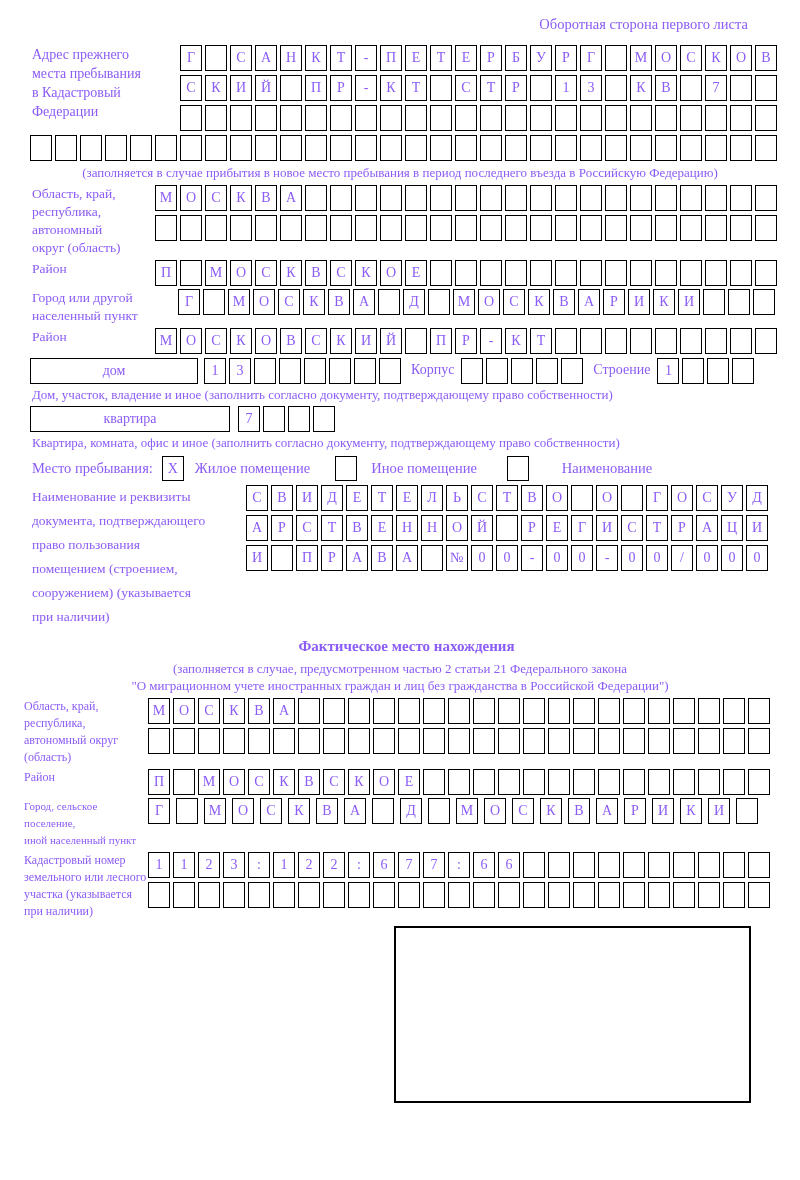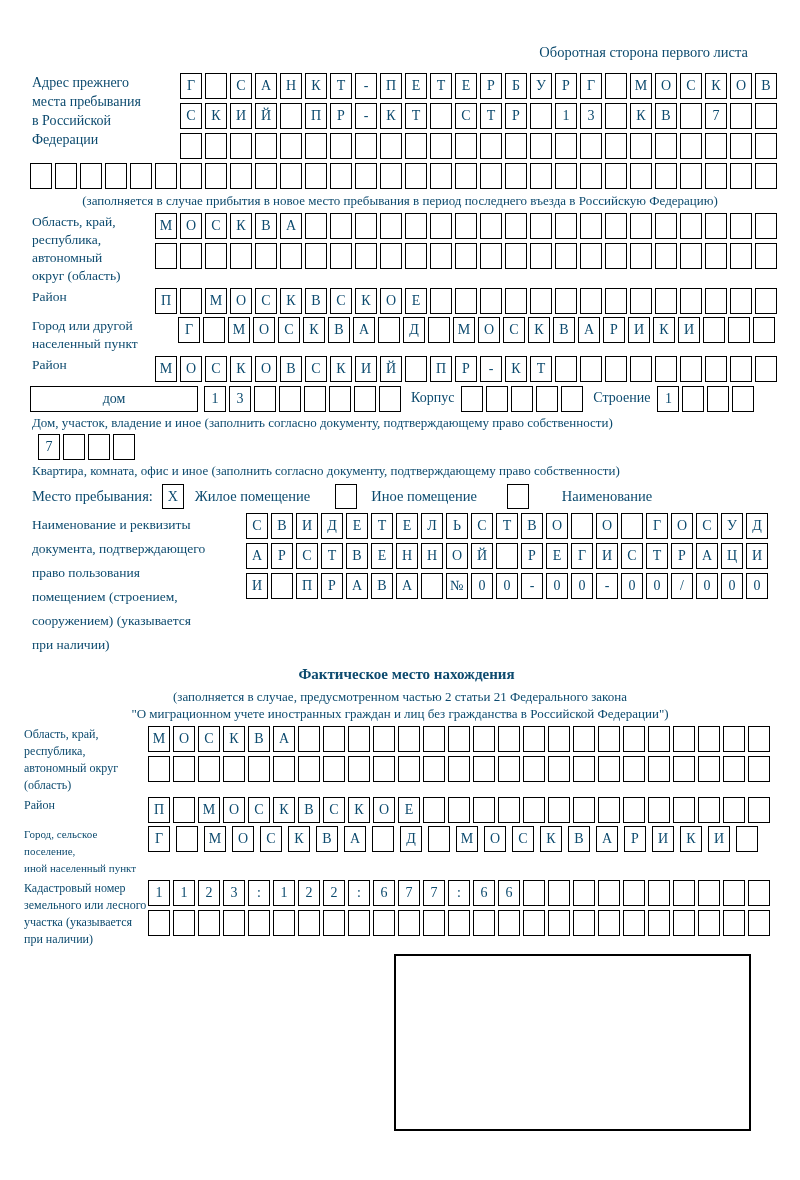--- a/index.html
+++ b/index.html
@@ -1,19 +1,19 @@
 <!DOCTYPE html>
 <html><head>
 <meta charset="utf-8">
 <style>
   * { margin:0; padding:0; box-sizing:border-box; }
   html,body { background:#fff; }
   .page {
-    width:800px; height:1104px; position:relative; background:#fff; color:#0c4a6e;
-    font-family:"Liberation Serif","DejaVu Serif",serif; overflow:hidden;margin-top:28px;
+    width:800px; height:1104px; position:relative; background:#fff; color:#8b5cf6;
+    font-family:"Liberation Serif","DejaVu Serif",serif; overflow:hidden;
   }
   .header-note { text-align:right; padding:16px 52px 0 0; font-size:14.5px; }
 
   .block { display:flex; align-items:flex-start; }
   .lbl { font-size:13.5px; line-height:18px; white-space:pre-line; }
   .lbl-sm { font-size:12px; line-height:17px; white-space:pre-line; }
 
   .cellrow { display:flex; }
   .cellrow + .cellrow { margin-top:4px; }
   .cell {
@@ -50,21 +50,21 @@
 </head>
 <body>
 
 <div class="page">
 
   <div class="header-note">Оборотная сторона первого листа</div>
 
   <div class="block" style="margin:12px 0 0 32px;">
     <div class="lbl" style="width:148px; font-size:14px; line-height:19px;">Адрес прежнего
 места пребывания
-в Российской
+в Кадастровый
 Федерации</div>
     <div>
       <div class="cellrow">
           <div class="cell">Г</div>
           <div class="cell"></div>
           <div class="cell">С</div>
           <div class="cell">А</div>
           <div class="cell">Н</div>
           <div class="cell">К</div>
           <div class="cell">Т</div>
@@ -355,20 +355,21 @@
     <div class="cellrow">
         <div class="cell">1</div>
         <div class="cell"></div>
         <div class="cell"></div>
         <div class="cell"></div>
       </div>
   </div>
   <div class="caption" style="margin:2px 0 0 32px;">Дом, участок, владение и иное (заполнить согласно документу, подтверждающему право собственности)</div>
 
   <div class="block" style="margin:3px 0 0 30px;">
+    <div class="bigbox" style="width:200px;">квартира</div>
     <div class="cellrow" style="margin-left:8px;">
         <div class="cell">7</div>
         <div class="cell"></div>
         <div class="cell"></div>
         <div class="cell"></div>
       </div>
   </div>
   <div class="caption" style="margin:2px 0 0 32px;">Квартира, комната, офис и иное (заполнить согласно документу, подтверждающему право собственности)</div>
 
   <div class="stay-row" style="margin:5px 0 0 32px;">

